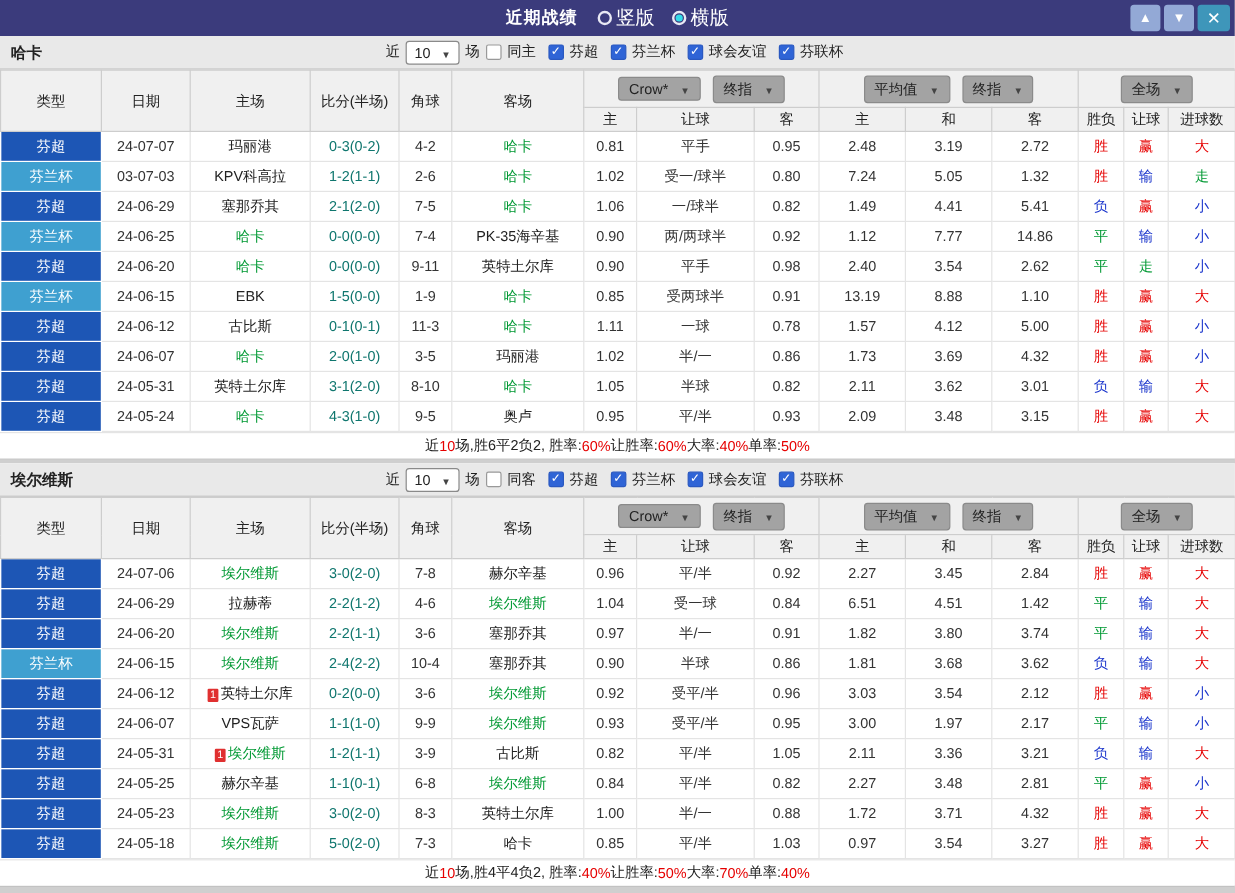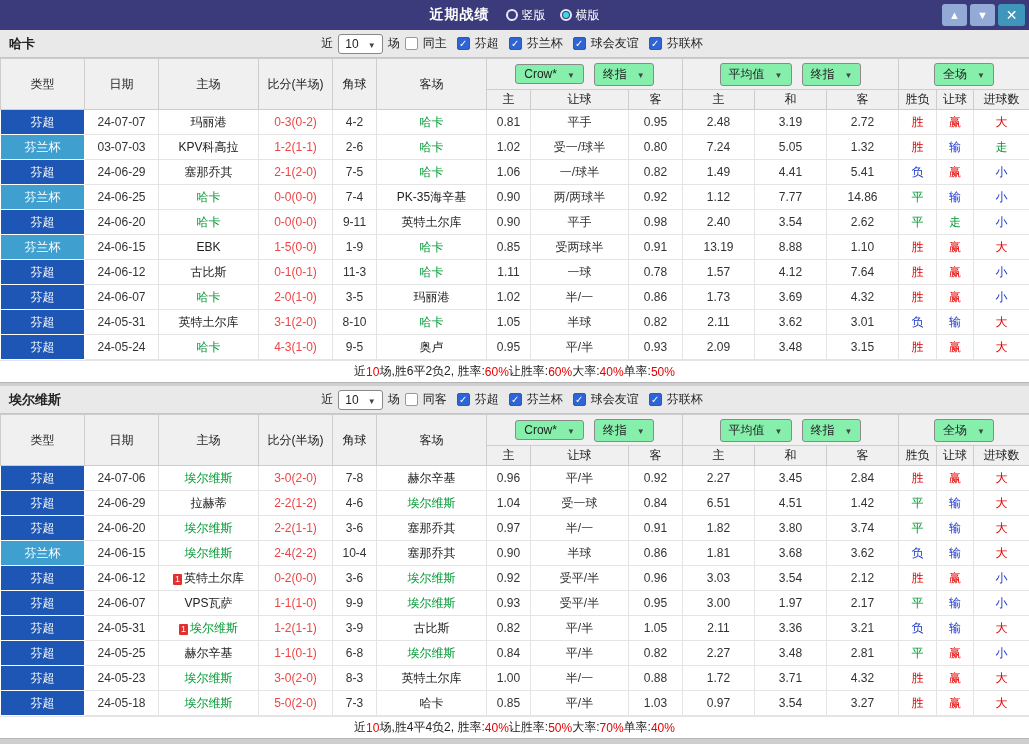--- a/index.html
+++ b/index.html
@@ -2,21 +2,21 @@
 <html><head>
 <meta charset="utf-8">
 <style>
   *{margin:0;padding:0;box-sizing:border-box}
   html,body{width:1029px}
   body{height:744px;overflow:hidden;background:#cfcfcf;font-family:"Liberation Sans","DejaVu Sans",sans-serif;}
 
   
   .titlebar{height:30px;background:#3b3b7c;position:relative;display:flex;align-items:center;justify-content:center;color:#fff}
   .app-title{font-size:14px;font-weight:bold;letter-spacing:1px;margin-right:16px}
-  .radio-group{display:flex;align-items:flex-start;gap:14px;font-size:12px}
+  .radio-group{display:flex;align-items:flex-start;gap:14px;font-size:16px}
   .radio-opt{display:flex;align-items:center;gap:4px}
   .radio{width:12px;height:12px;border-radius:50%;border:2px solid #e8e8f4;background:#3b3b7c;display:inline-flex;align-items:center;justify-content:center}
   .radio.sel::after{content:"";width:6px;height:6px;border-radius:50%;background:#35dbe8;display:block}
   .tb-buttons{position:absolute;right:4px;top:4px;display:flex;gap:3px}
   .tb-btn{width:25px;height:22px;background:#93a9d6;color:#fff;border-radius:3px;display:flex;align-items:center;justify-content:center;font-size:11px;cursor:pointer}
   .tb-btn.close{background:#3e96ba;font-size:14px;width:27px}
 
   
   .section{background:#fff;border-bottom:1px solid #b5b5b5;margin-bottom:3px}
   .sec-header{height:28px;background:#e9e9e9;border-bottom:1px solid #c5c5c5;position:relative;display:flex;align-items:center}
@@ -28,24 +28,24 @@
   .cb.on{background:#2f64d6;border-color:#2a58c0;color:#fff}
   .cb.on::after{content:"✓";font-size:10px;line-height:1}
   .cb-lab{margin-right:5px}
 
   
   table{border-collapse:collapse;table-layout:fixed;width:1029px;font-size:12px}
   th{background:#f0f0f0;border:1px solid #cdcdcd;font-weight:normal;color:#222}
   tr.hrow1 th{height:31px}
   tr.hrow2 th{height:20px}
   .ddwrap{display:flex;align-items:center;justify-content:center;gap:10px}
-  .dd{display:inline-flex;align-items:center;gap:10px;background:#86efac;border:1px solid #8a8a8a;border-radius:3px;padding:2px 8px;font-size:12px;cursor:pointer}
+  .dd{display:inline-flex;align-items:center;gap:10px;background:#a3a3a3;border:1px solid #8a8a8a;border-radius:3px;padding:2px 8px;font-size:12px;cursor:pointer}
   td{border:1px solid #e4e4e4;height:25px;text-align:center;color:#222;overflow:hidden;white-space:nowrap}
   td.league{color:#fff;border:1px solid #fff}
-  td.score{color:#ef4444}
+  td.score{color:#0f766e}
   td.odds,td.date,td.corner{color:#333}
   .hl{color:#009933}
   .plain{color:#222}
   .card{display:inline-block;background:#e03030;color:#fff;font-size:9px;line-height:11px;width:9px;border-radius:1px;margin-right:2px}
   td.res{font-weight:normal}
 
   .summary{height:22px;display:flex;align-items:center;justify-content:center;font-size:12px;background:#fff;color:#222;border-top:1px solid #e4e4e4}
   .summary .red{color:#e60000}
 </style>
 </head>
@@ -271,21 +271,21 @@
           <td class="date">24-06-12</td>
           <td class="team"><span class="plain">古比斯</span></td>
           <td class="score">0-1(0-1)</td>
           <td class="corner">11-3</td>
           <td class="team"><span class="hl">哈卡</span></td>
           <td class="odds">1.11</td>
           <td class="odds">一球</td>
           <td class="odds">0.78</td>
           <td class="odds">1.57</td>
           <td class="odds">4.12</td>
-          <td class="odds">7.64</td>
+          <td class="odds">5.00</td>
           <td class="res" style="color: rgb(230, 0, 0);">胜</td>
           <td class="res" style="color: rgb(230, 0, 0);">赢</td>
           <td class="res" style="color: rgb(26, 53, 204);">小</td>
         </tr>
         <tr>
           <td class="league" style="background: rgb(29, 86, 181);">芬超</td>
           <td class="date">24-06-07</td>
           <td class="team"><span class="hl">哈卡</span></td>
           <td class="score">2-0(1-0)</td>
           <td class="corner">3-5</td>

